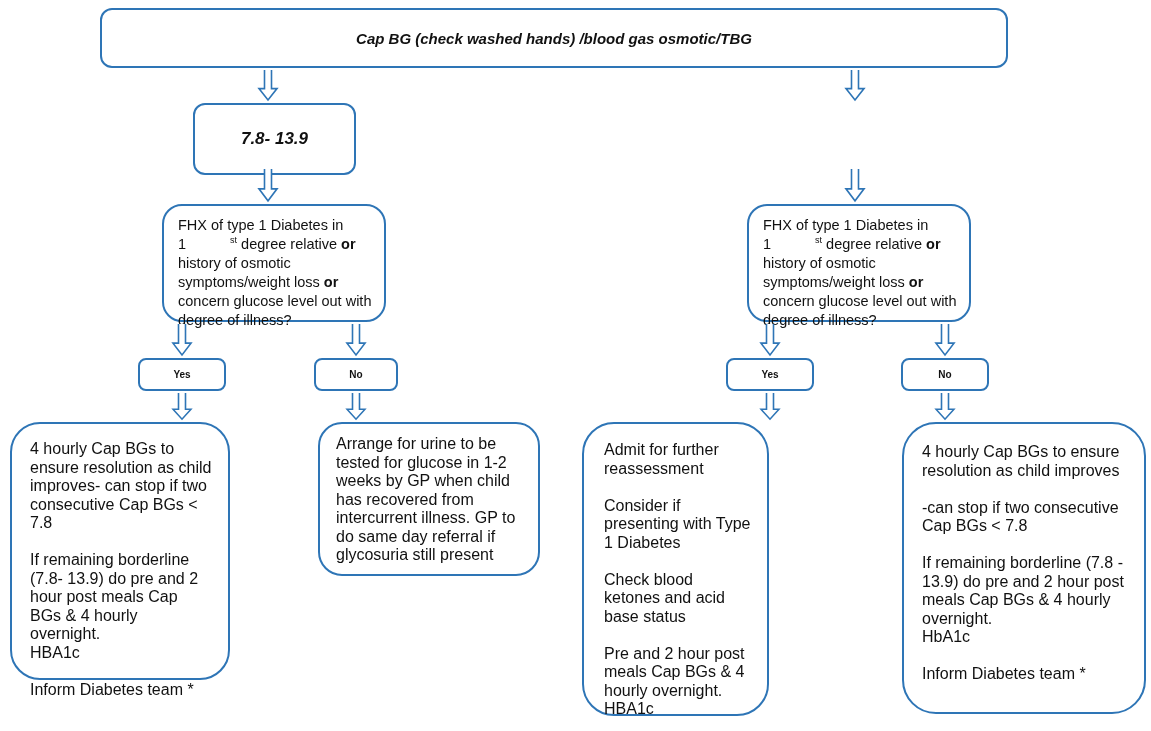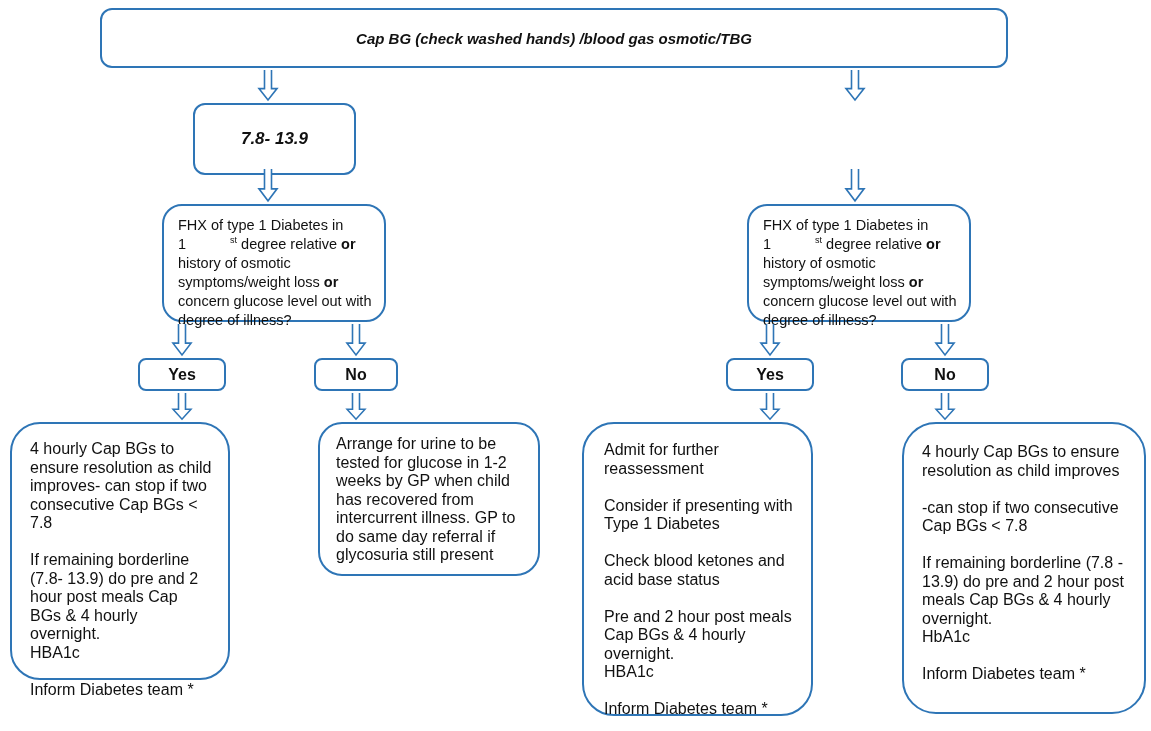--- a/index.html
+++ b/index.html
@@ -40,33 +40,33 @@
     top: 204px; width: 224px; height: 118px;
     border-radius: 20px; padding: 10px 10px 10px 14px;
     font-size: 14.5px; line-height: 19px;
   }
   .q-left  { left: 162px; }
   .q-right { left: 747px; }
   .question-box b { font-weight: bold; }
   .question-box sup { font-size: 9px; line-height: 0; vertical-align: super; margin-left: 44px; }
   .yn-box {
     top: 358px; height: 33px; border-radius: 8px;
-    font-size: 16px; font-weight: bold;
+    font-size: 10px; font-weight: bold;
   }
   .yes-left  { left: 138px; width: 88px; }
   .no-left   { left: 314px; width: 84px; }
   .yes-right { left: 726px; width: 88px; }
   .no-right  { left: 901px; width: 88px; }
   .outcome-box {
     top: 422px;
     font-size: 16px; line-height: 18.5px;
   }
   .out1 { left: 10px;  width: 220px; height: 258px; border-radius: 30px; padding: 16px 16px 12px 18px; }
   .out2 { left: 318px; width: 222px; height: 154px; border-radius: 24px; padding: 11px 14px 8px 16px; }
-  .out3 { left: 582px; width: 231px; height: 294px; border-radius: 32px; padding: 17px 16px 12px 20px; }
+  .out3 { left: 582px; width: 187px; height: 294px; border-radius: 32px; padding: 17px 16px 12px 20px; }
   .out4 { left: 902px; width: 244px; height: 292px; border-radius: 34px; padding: 19px 14px 12px 18px; }
   .outcome-box p { margin: 0; }
   .outcome-box p.gap { margin-top: 18.5px; }
   .arrow { position: absolute; width: 20px; overflow: visible; }
   .arrow path {
     fill: #fff;
     stroke: var(--accent);
     stroke-width: 1.6;
     stroke-linejoin: miter;
   }

